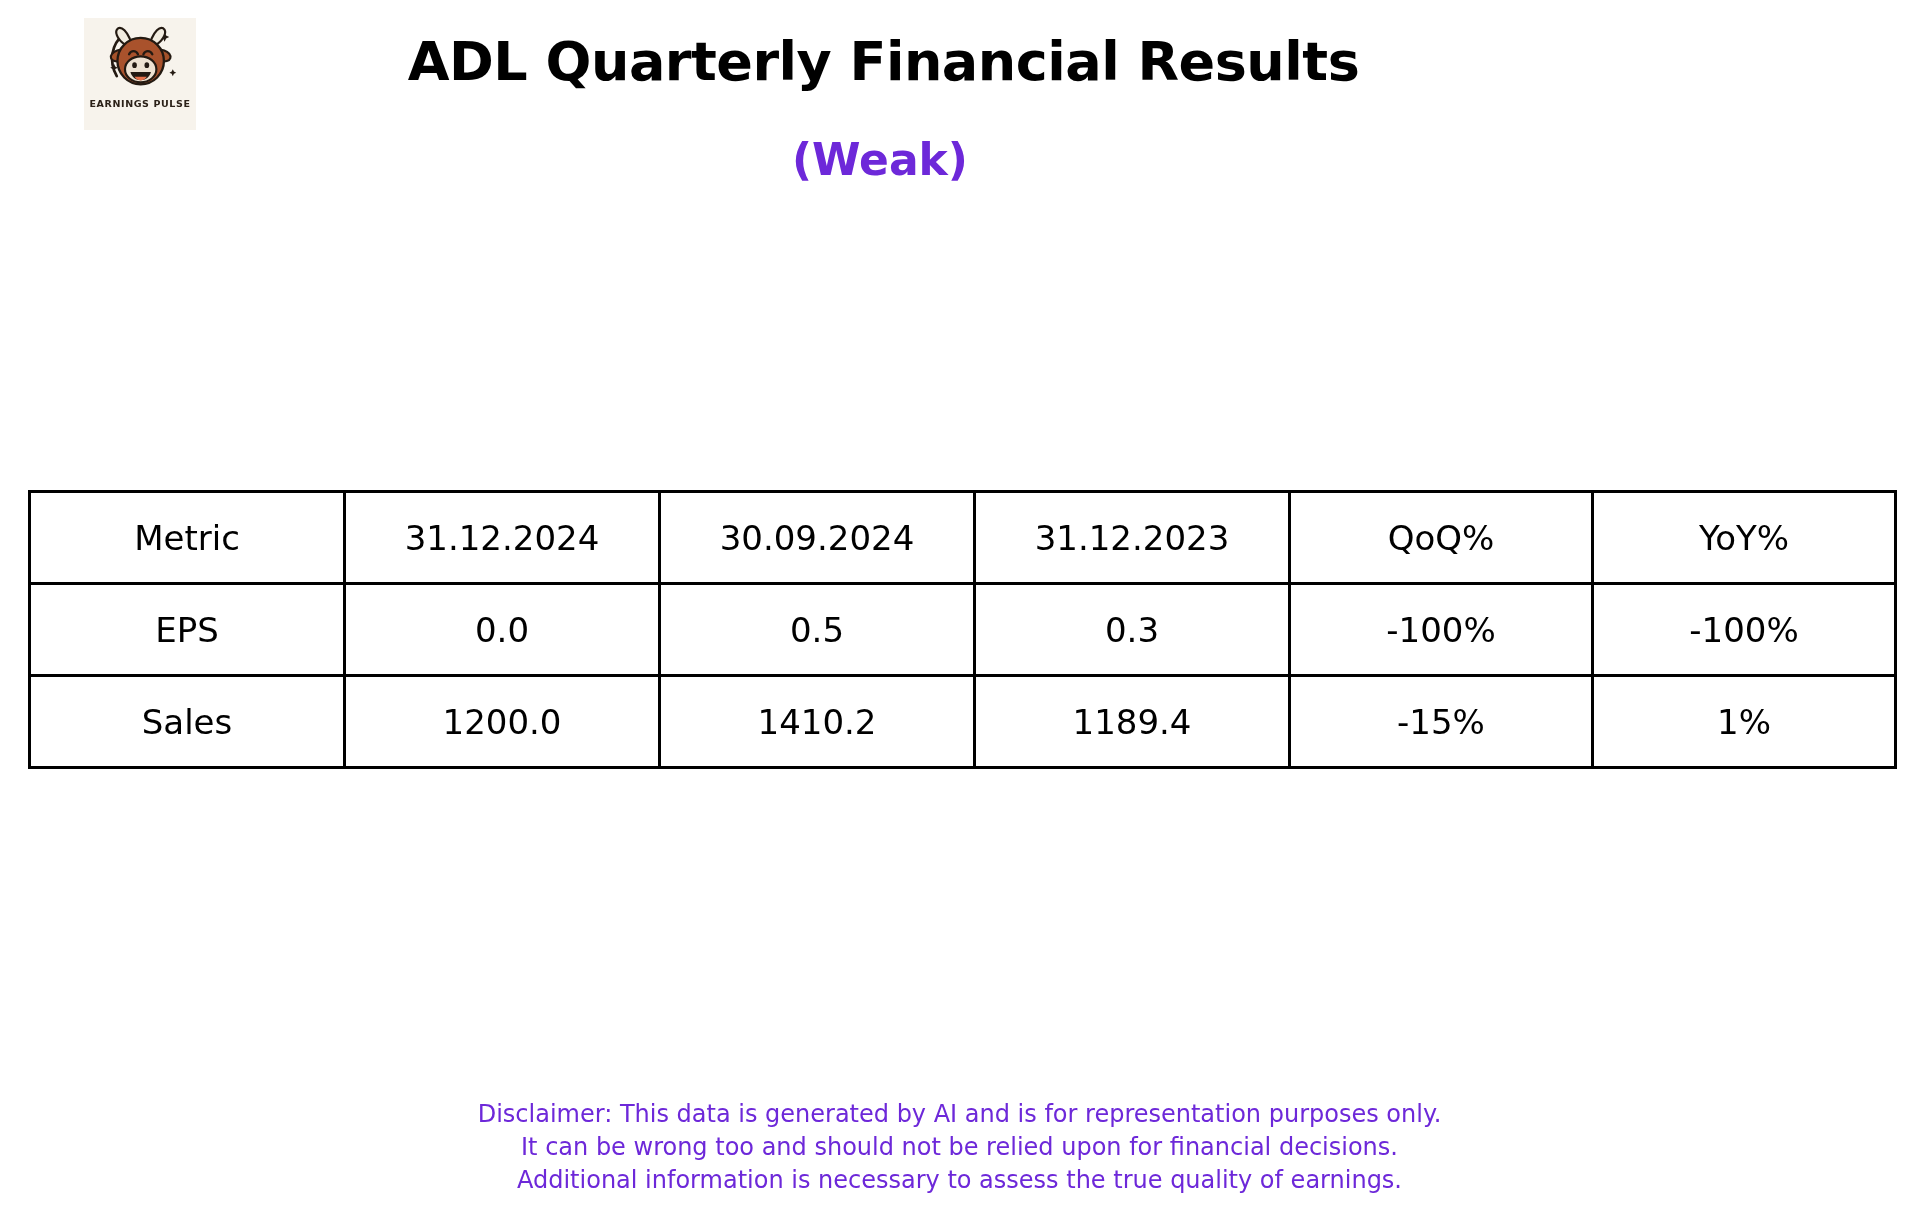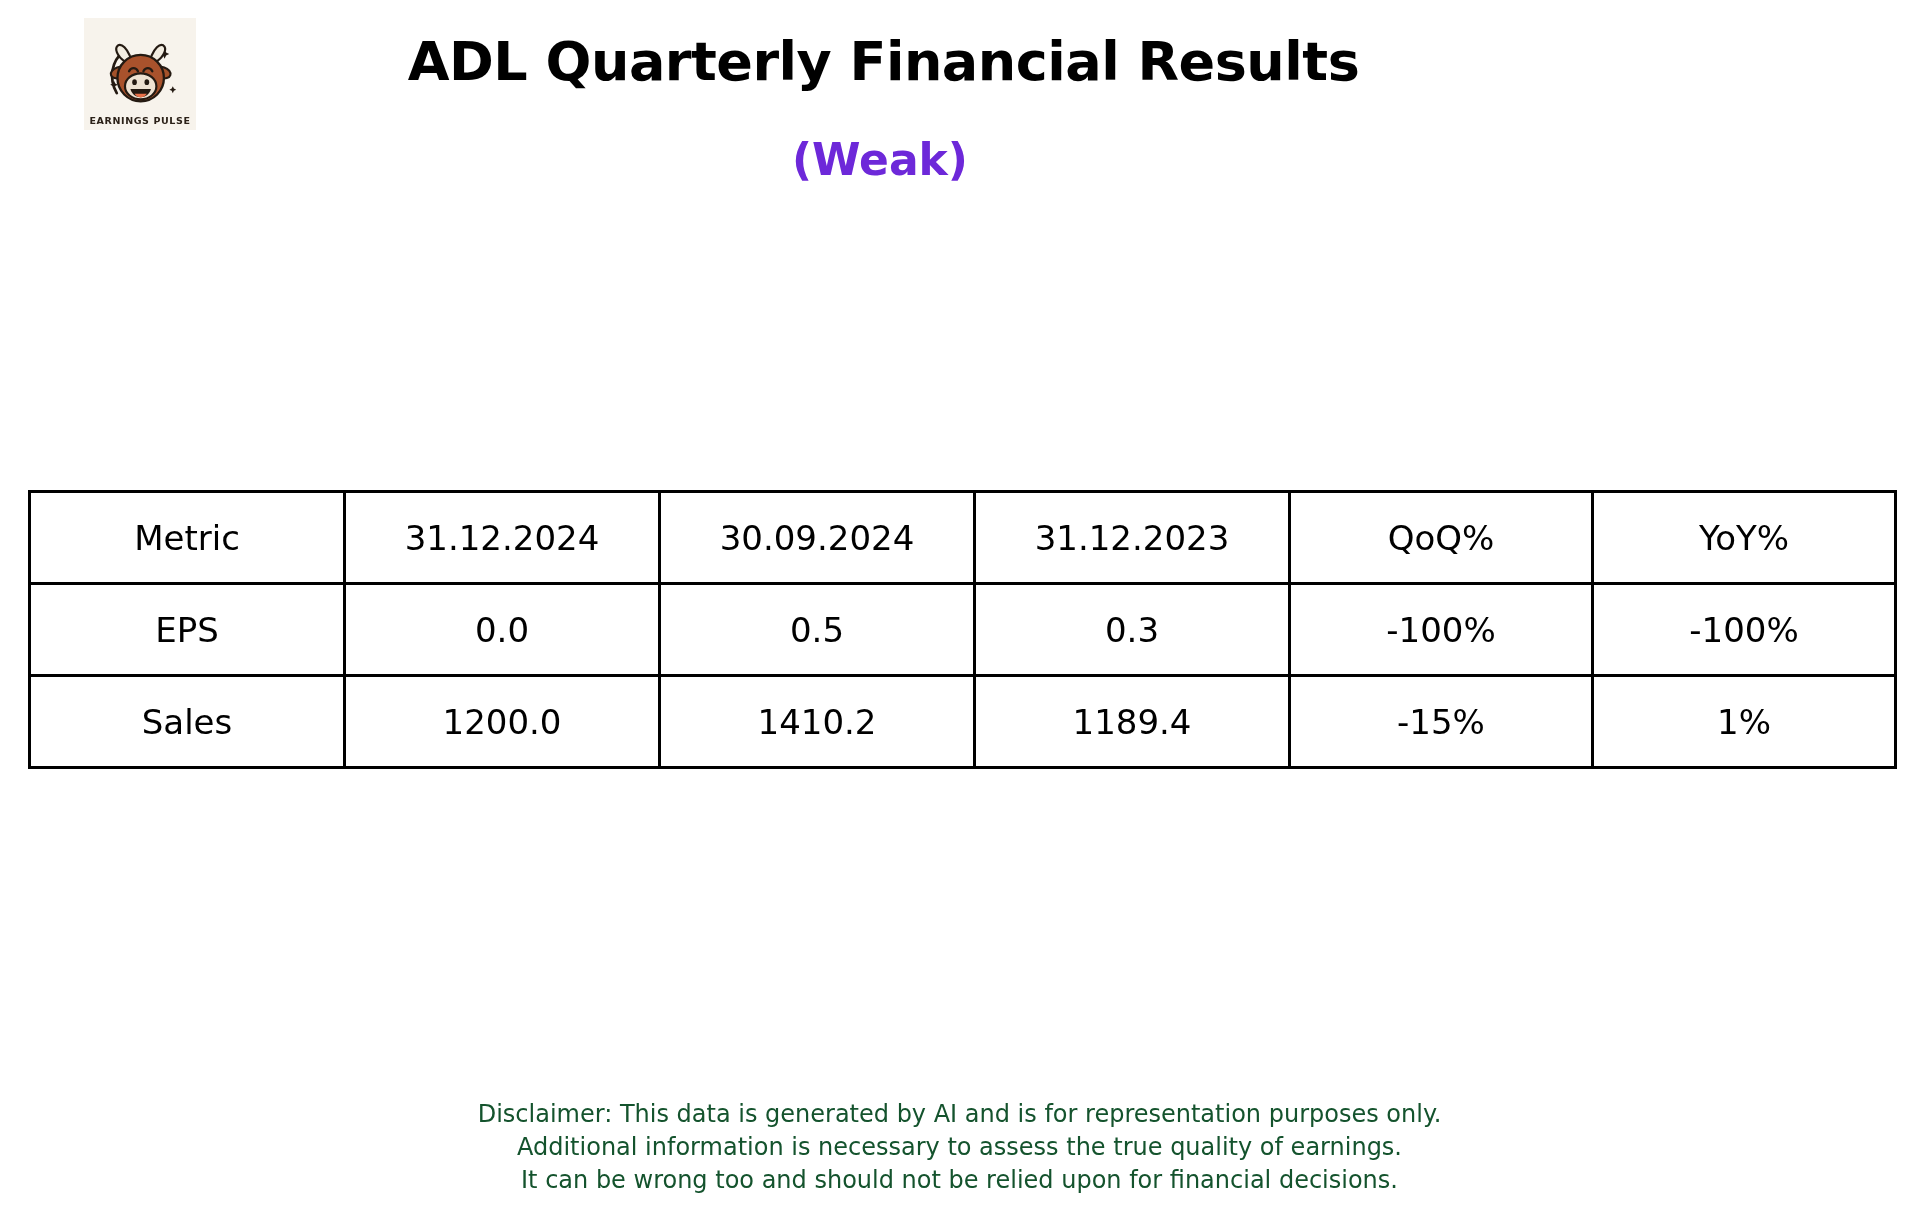--- a/index.html
+++ b/index.html
@@ -20,21 +20,21 @@
     position: absolute;
     left: 84px;
     top: 18px;
     width: 112px;
     height: 112px;
     background: #f7f3ec;
     display: flex;
     flex-direction: column;
     align-items: center;
     justify-content: flex-start;
-    padding-top: 19px;
+    padding-top: 2px;
     box-sizing: border-box;
   }
   #logo-mark {
     width: 82px;
     height: 74px;
     display: block;
   }
   #logo-wordmark {
     font-family: "DejaVu Sans", sans-serif;
     font-size: 9.5px;
@@ -104,21 +104,21 @@
   
   #disclaimer {
     position: absolute;
     left: 0;
     top: 1098px;
     width: 1919px;
     text-align: center;
     font-family: "DejaVu Sans", sans-serif;
     font-size: 24px;
     line-height: 33px;
-    color: #14532d;
+    color: #6d28d9;
   }
   #disclaimer div { display: block; }
 </style>
 </head>
 <body>
 
 <div id="logo-box">
   <svg id="logo-mark" viewBox="0 0 120 108" xmlns="http://www.w3.org/2000/svg">
 
     <path d="M96 18 l2.2 4.6 4.6 2.2 -4.6 2.2 -2.2 4.6 -2.2 -4.6 -4.6 -2.2 4.6 -2.2 z" fill="#241a12"></path>
@@ -185,15 +185,15 @@
       <td>1410.2</td>
       <td>1189.4</td>
       <td class="neg">-15%</td>
       <td class="pos">1%</td>
     </tr>
   </tbody>
 </table>
 
 <div id="disclaimer">
   <div>Disclaimer: This data is generated by AI and is for representation purposes only.</div>
+  <div>It can be wrong too and should not be relied upon for financial decisions.</div>
   <div>Additional information is necessary to assess the true quality of earnings.</div>
-  <div>It can be wrong too and should not be relied upon for financial decisions.</div>
 </div>
 
 </body></html>

